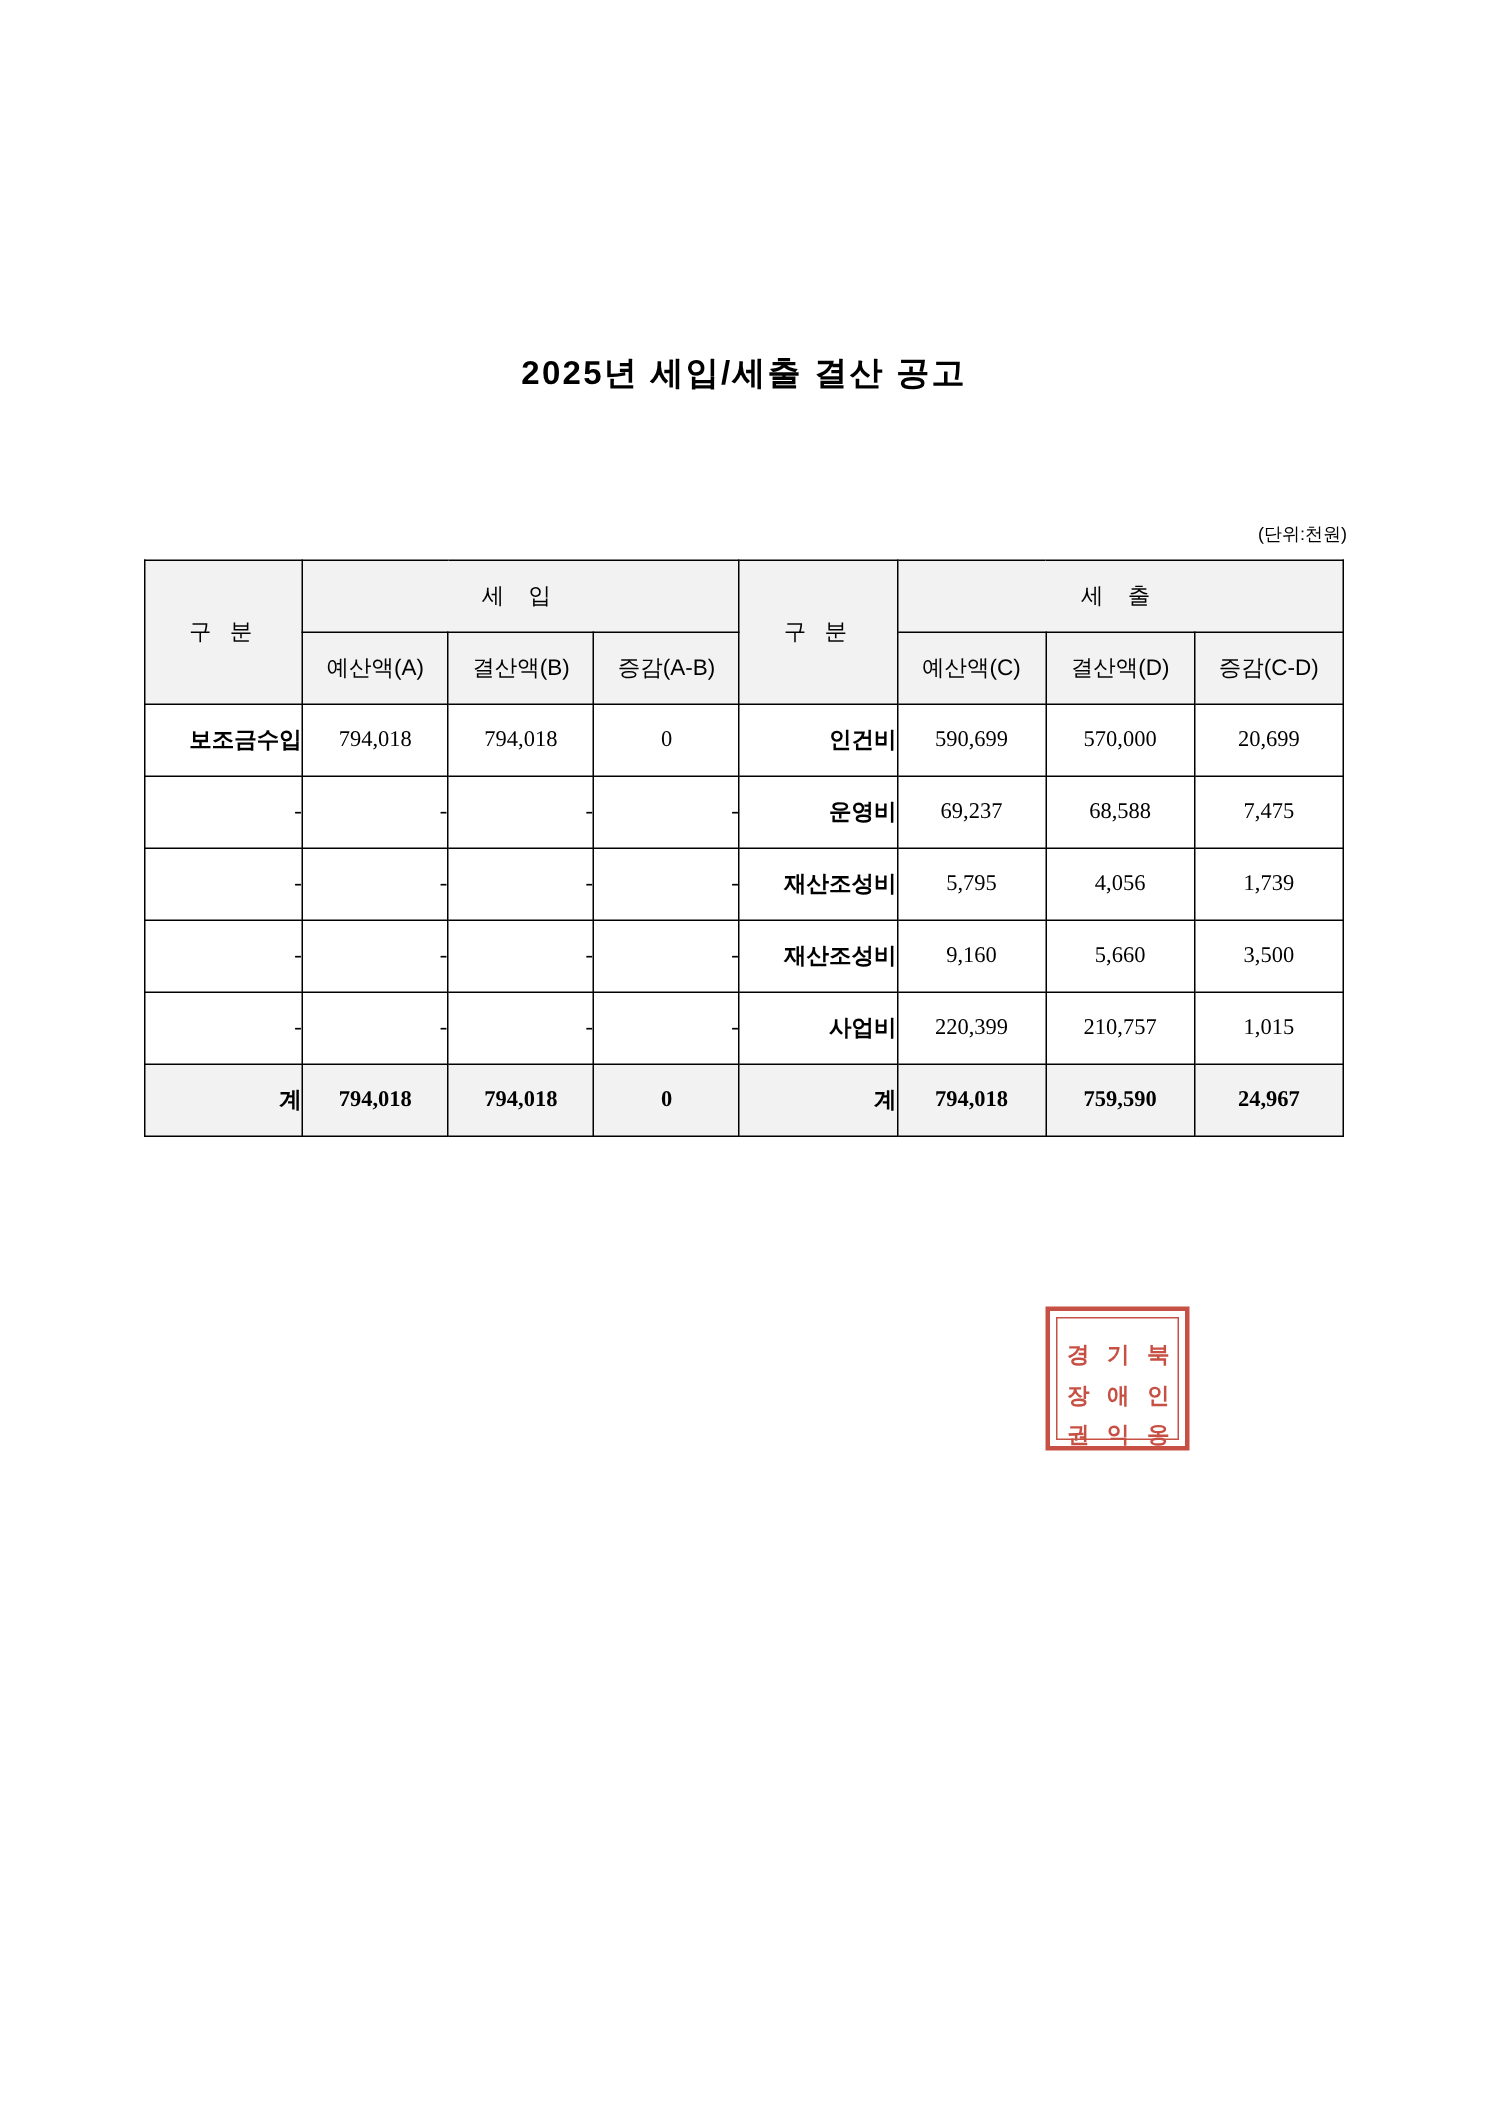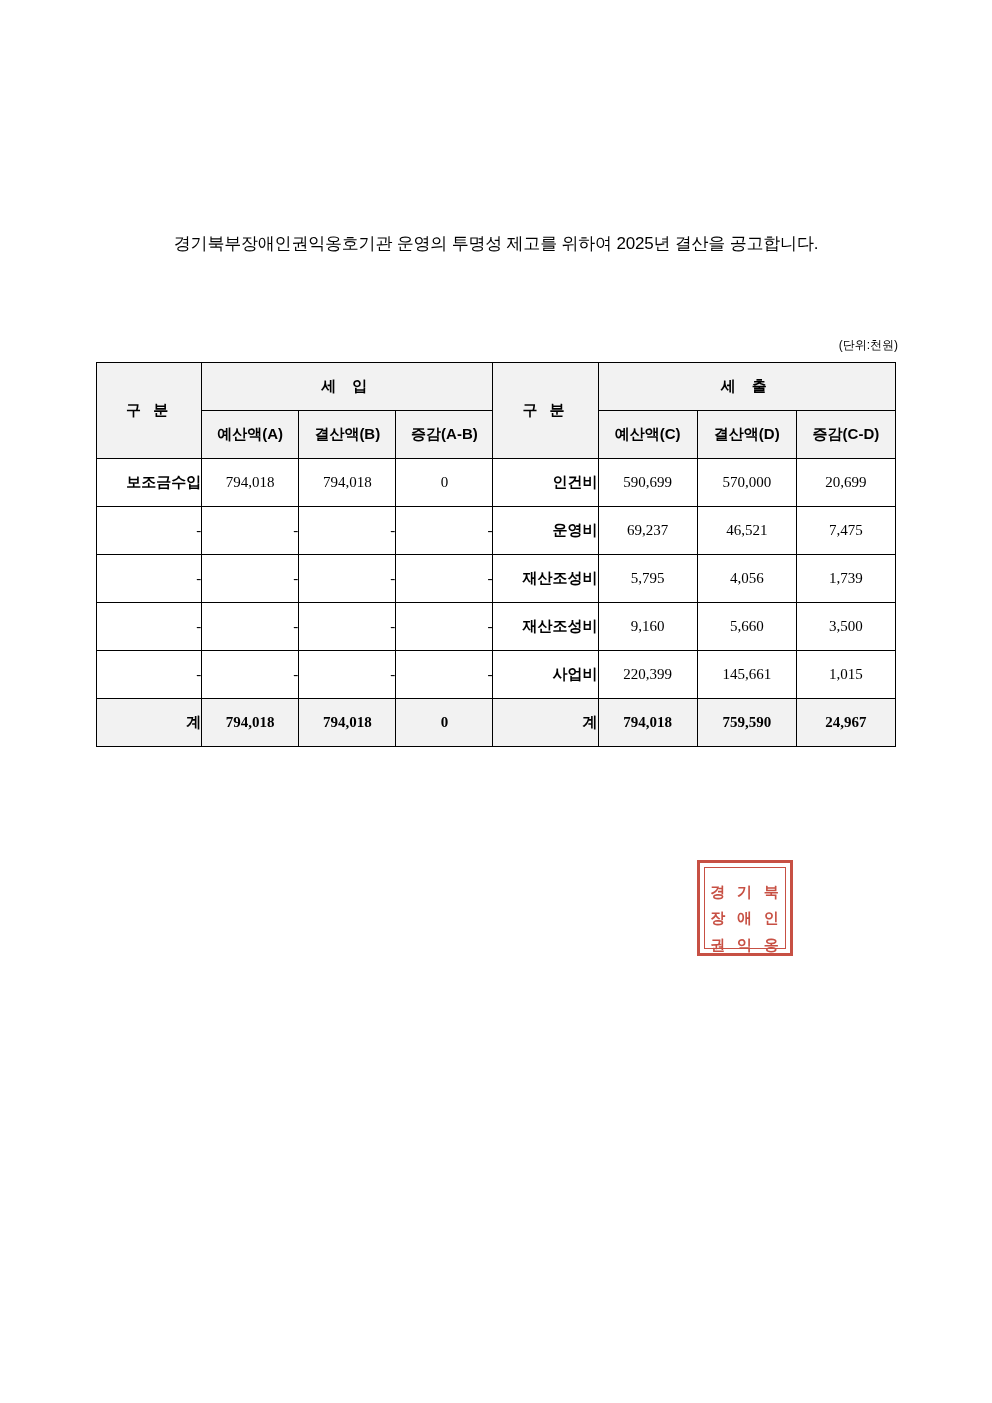--- a/index.html
+++ b/index.html
@@ -56,21 +56,21 @@
   table.fin th, table.fin td {
     border: 1px solid #000000;
     font-size: 15px;
     padding: 0;
     height: 47px;
     vertical-align: middle;
   }
   table.fin thead th {
     background: #f2f2f2;
     font-family: "Liberation Sans", sans-serif;
-    font-weight: bold;
+    font-weight: normal;
     text-align: center;
   }
   .gubun-head {
     letter-spacing: 4px;
     font-size: 15px;
   }
   .group-head {
     letter-spacing: 6px;
     font-size: 16px;
   }
@@ -145,23 +145,23 @@
     justify-content: center;
     writing-mode: vertical-rl;
   }
 </style>
 </head>
 <body>
 
 <div class="page">
 
   <div class="title-block">
+    <div class="title-line">2025년 세입/세출 결산 공고</div>
   </div>
 
-  <div class="subtitle">경기북부장애인권익옹호기관 운영의 투명성 제고를 위하여 2025년 결산을 공고합니다.</div>
 
   <div class="unit-note">(단위:천원)</div>
 
   <table class="fin">
     <colgroup>
       <col style="width:105px">
       <col style="width:97px">
       <col style="width:97px">
       <col style="width:97px">
       <col style="width:105px">
@@ -196,21 +196,21 @@
         <td class="num">570,000</td>
         <td class="num">20,699</td>
       </tr>
       <tr>
         <td class="dash">-</td>
         <td class="dash">-</td>
         <td class="dash">-</td>
         <td class="dash">-</td>
         <td class="label">운영비</td>
         <td class="num">69,237</td>
-        <td class="num">46,521</td>
+        <td class="num">68,588</td>
         <td class="num">7,475</td>
       </tr>
       <tr>
         <td class="dash">-</td>
         <td class="dash">-</td>
         <td class="dash">-</td>
         <td class="dash">-</td>
         <td class="label">재산조성비</td>
         <td class="num">5,795</td>
         <td class="num">4,056</td>
@@ -226,21 +226,21 @@
         <td class="num">5,660</td>
         <td class="num">3,500</td>
       </tr>
       <tr>
         <td class="dash">-</td>
         <td class="dash">-</td>
         <td class="dash">-</td>
         <td class="dash">-</td>
         <td class="label">사업비</td>
         <td class="num">220,399</td>
-        <td class="num">145,661</td>
+        <td class="num">210,757</td>
         <td class="num">1,015</td>
       </tr>
       <tr class="total">
         <td class="label">계</td>
         <td class="num">794,018</td>
         <td class="num">794,018</td>
         <td class="num">0</td>
         <td class="label">계</td>
         <td class="num">794,018</td>
         <td class="num">759,590</td>

